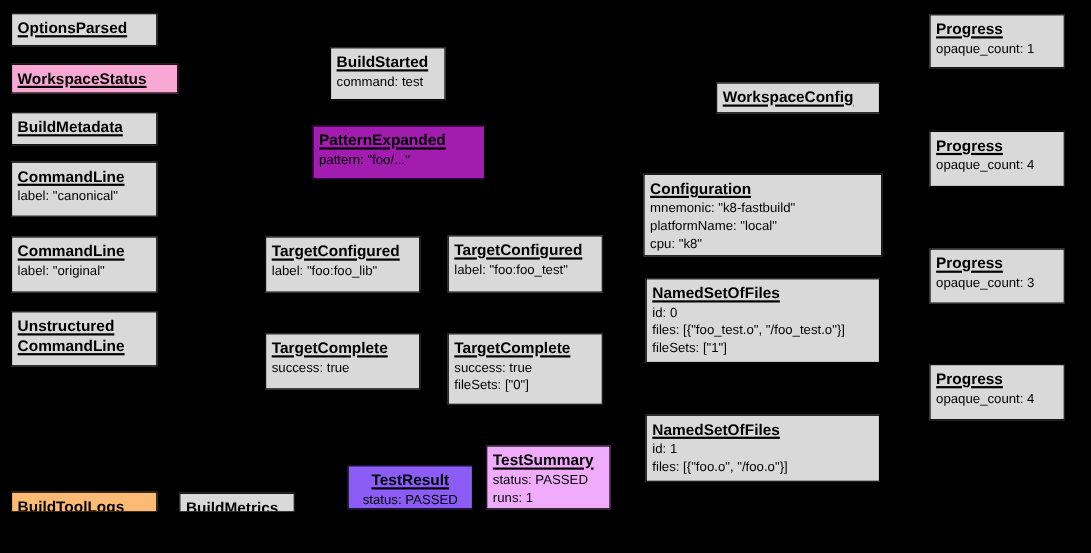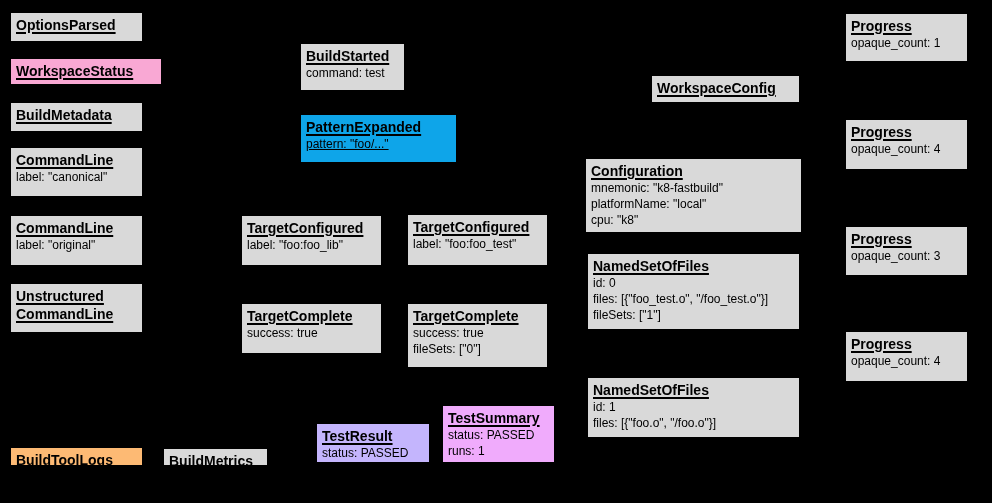--- a/index.html
+++ b/index.html
@@ -49,26 +49,26 @@
     <div class="event-box" style="left: 10px; top: 12px; width: 133px; height: 30px; background: rgb(217, 217, 217); border-color: rgb(0, 0, 0);"><div class="event-title">OptionsParsed</div></div>
     <div class="event-box" style="left: 10px; top: 58px; width: 152px; height: 27px; background: #f9a8d4; border-color: rgb(0, 0, 0);"><div class="event-title">WorkspaceStatus</div></div>
     <div class="event-box" style="left: 10px; top: 102px; width: 133px; height: 30px; background: rgb(217, 217, 217); border-color: rgb(0, 0, 0);"><div class="event-title">BuildMetadata</div></div>
     <div class="event-box" style="left: 10px; top: 147px; width: 133px; height: 50px; background: rgb(217, 217, 217); border-color: rgb(0, 0, 0);"><div class="event-title">CommandLine</div><div class="event-field">label: "canonical"</div></div>
     <div class="event-box" style="left: 10px; top: 215px; width: 133px; height: 51px; background: rgb(217, 217, 217); border-color: rgb(0, 0, 0);"><div class="event-title">CommandLine</div><div class="event-field">label: "original"</div></div>
     <div class="event-box" style="left: 10px; top: 283px; width: 133px; height: 50px; background: rgb(217, 217, 217); border-color: rgb(0, 0, 0);"><div class="event-title">Unstructured
 CommandLine</div></div>
     <div class="event-box" style="left: 10px; top: 447px; width: 133px; height: 30px; background: #fdba74; border-color: rgb(0, 0, 0);"><div class="event-title">BuildToolLogs</div></div>
     <div class="event-box" style="left: 163px; top: 448px; width: 105px; height: 27px; background: rgb(217, 217, 217); border-color: rgb(0, 0, 0);"><div class="event-title">BuildMetrics</div></div>
     <div class="event-box" style="left: 300px; top: 13px; width: 105px; height: 48px; background: rgb(217, 217, 217); border-color: rgb(0, 0, 0); margin-top: 30px;"><div class="event-title">BuildStarted</div><div class="event-field">command: test</div></div>
-    <div class="event-box" style="left: 300px; top: 114px; width: 157px; height: 49px; background: #0ea5e9; border-color: rgb(0, 0, 0); text-decoration: underline;"><div class="event-title">PatternExpanded</div><div class="event-field">pattern: "foo/..."</div></div>
+    <div class="event-box" style="left: 284px; top: 114px; width: 157px; height: 49px; background: #a21caf; border-color: rgb(0, 0, 0);"><div class="event-title">PatternExpanded</div><div class="event-field">pattern: "foo/..."</div></div>
     <div class="event-box" style="left: 241px; top: 215px; width: 141px; height: 51px; background: rgb(217, 217, 217); border-color: rgb(0, 0, 0);"><div class="event-title">TargetConfigured</div><div class="event-field">label: "foo:foo_lib"</div></div>
     <div class="event-box" style="left: 407px; top: 214px; width: 141px; height: 52px; background: rgb(217, 217, 217); border-color: rgb(0, 0, 0);"><div class="event-title">TargetConfigured</div><div class="event-field">label: "foo:foo_test"</div></div>
     <div class="event-box" style="left: 241px; top: 303px; width: 141px; height: 51px; background: rgb(217, 217, 217); border-color: rgb(0, 0, 0);"><div class="event-title">TargetComplete</div><div class="event-field">success: true</div></div>
     <div class="event-box" style="left: 407px; top: 303px; width: 141px; height: 65px; background: rgb(217, 217, 217); border-color: rgb(0, 0, 0);"><div class="event-title">TargetComplete</div><div class="event-field">success: true</div><div class="event-field">fileSets: ["0"]</div></div>
-    <div class="event-box" style="left: 316px; top: 423px; width: 114px; height: 40px; background: #c4b5fd; border-color: rgb(0, 0, 0);"><div class="event-title">TestResult</div><div class="event-field">status: PASSED</div></div>
+    <div class="event-box" style="left: 316px; top: 423px; width: 114px; height: 40px; background: #8b5cf6; border-color: rgb(0, 0, 0); text-align: center;"><div class="event-title">TestResult</div><div class="event-field">status: PASSED</div></div>
     <div class="event-box" style="left: 442px; top: 405px; width: 113px; height: 58px; background: #f0abfc; border-color: rgb(0, 0, 0);"><div class="event-title">TestSummary</div><div class="event-field">status: PASSED</div><div class="event-field">runs: 1</div></div>
     <div class="event-box" style="left: 651px; top: 75px; width: 149px; height: 28px; background: rgb(217, 217, 217); border-color: rgb(0, 0, 0);"><div class="event-title">WorkspaceConfig</div></div>
     <div class="event-box" style="left: 585px; top: 158px; width: 217px; height: 75px; background: rgb(217, 217, 217); border-color: rgb(0, 0, 0);"><div class="event-title">Configuration</div><div class="event-field">mnemonic: "k8-fastbuild"</div><div class="event-field">platformName: "local"</div><div class="event-field">cpu: "k8"</div></div>
     <div class="event-box" style="left: 587px; top: 253px; width: 213px; height: 77px; background: rgb(217, 217, 217); border-color: rgb(0, 0, 0);"><div class="event-title">NamedSetOfFiles</div><div class="event-field">id: 0</div><div class="event-field">files: [{"foo_test.o", "/foo_test.o"}]</div><div class="event-field">fileSets: ["1"]</div></div>
     <div class="event-box" style="left: 587px; top: 377px; width: 213px; height: 61px; background: rgb(217, 217, 217); border-color: rgb(0, 0, 0);"><div class="event-title">NamedSetOfFiles</div><div class="event-field">id: 1</div><div class="event-field">files: [{"foo.o", "/foo.o"}]</div></div>
     <div class="event-box" style="left: 845px; top: 13px; width: 123px; height: 49px; background: rgb(217, 217, 217); border-color: rgb(0, 0, 0);"><div class="event-title">Progress</div><div class="event-field">opaque_count: 1</div></div>
     <div class="event-box" style="left: 845px; top: 119px; width: 123px; height: 51px; background: rgb(217, 217, 217); border-color: rgb(0, 0, 0);"><div class="event-title">Progress</div><div class="event-field">opaque_count: 4</div></div>
     <div class="event-box" style="left: 845px; top: 226px; width: 123px; height: 50px; background: rgb(217, 217, 217); border-color: rgb(0, 0, 0);"><div class="event-title">Progress</div><div class="event-field">opaque_count: 3</div></div>
     <div class="event-box" style="left: 845px; top: 331px; width: 123px; height: 51px; background: rgb(217, 217, 217); border-color: rgb(0, 0, 0);"><div class="event-title">Progress</div><div class="event-field">opaque_count: 4</div></div>
   </div>

